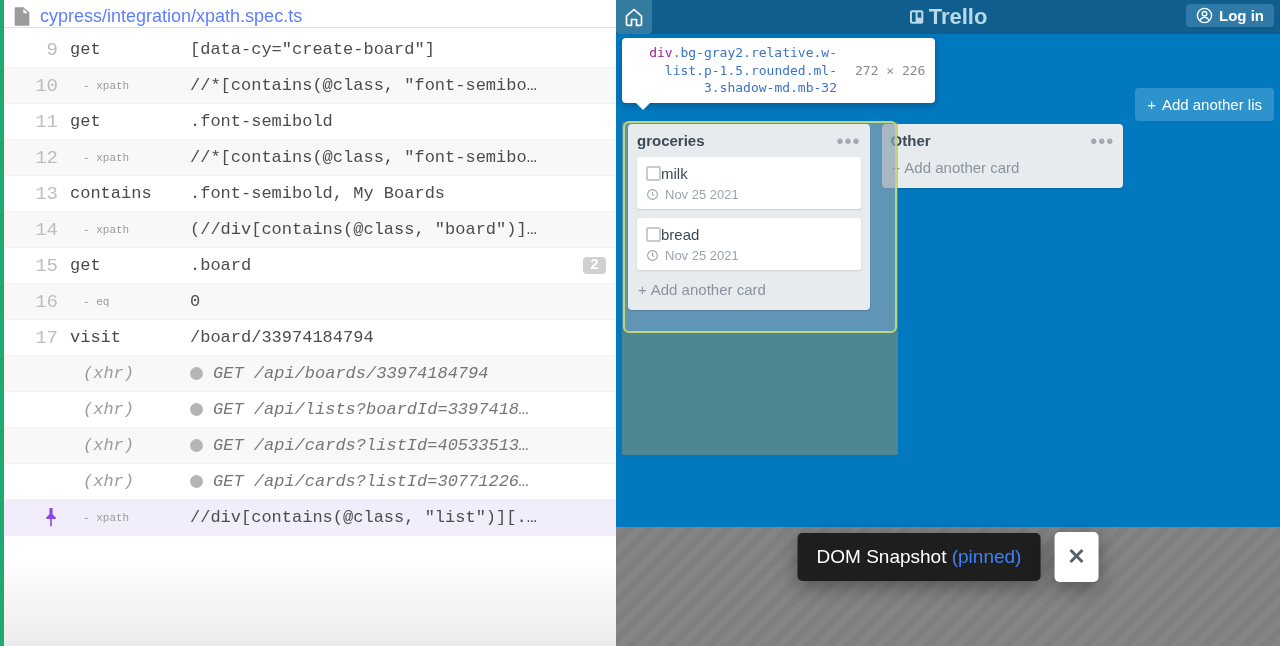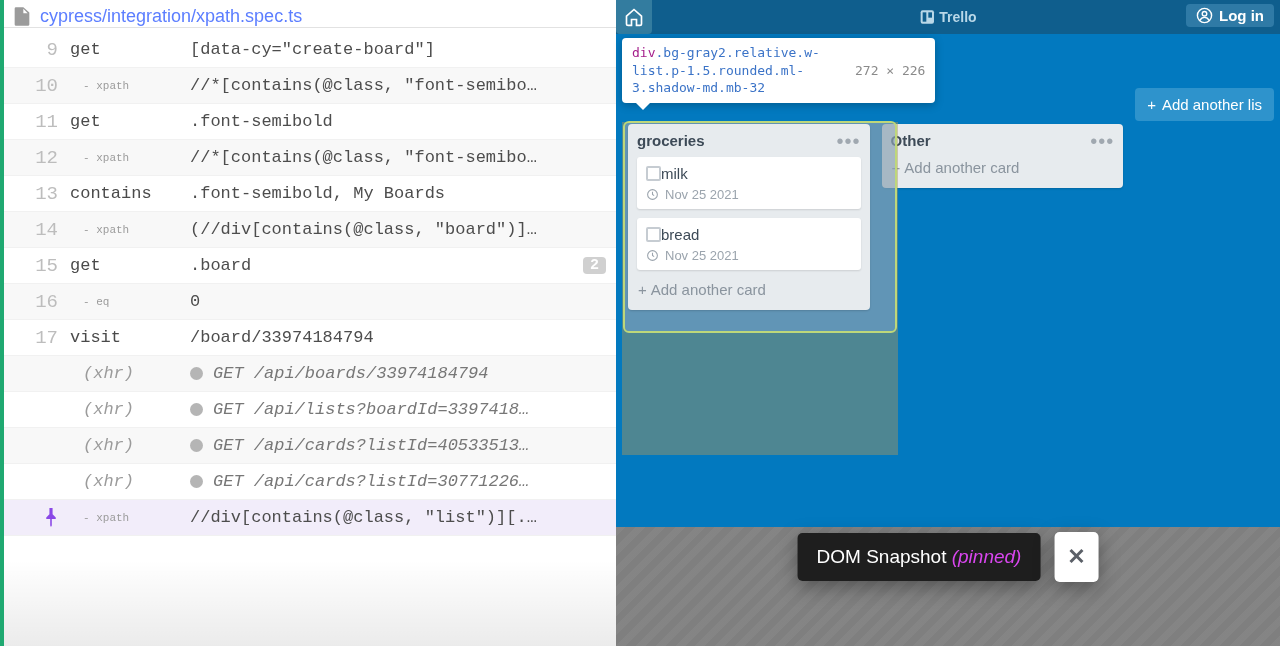--- a/index.html
+++ b/index.html
@@ -26,27 +26,27 @@
 .log-row.pinned { background: #f2edfa; border-left: 4px solid #9f60ff; }
 .pin-col { width: 66px; display:flex; justify-content:flex-end; padding-right:12px; flex-shrink:0; }
 .pin-icon { fill: #8a48e6; width: 14px; height: 19px; }
 .bottom-shadow-left { position:absolute; bottom:0; left:0; right:0; height:86px; background: linear-gradient(to top, rgba(0,0,0,0.08), transparent); pointer-events:none; }
 
 .right-panel { flex: 1; position: relative; background: #0279bf; height: 100%; }
 
 .r-header { height: 34px; background: #0f5e8d; display:flex; align-items:center; position:relative; }
 .home-btn { width: 36px; height: 34px; background: #337c9f; display:flex; align-items:center; justify-content:center; border-radius:0 0 4px 4px; margin-left:0; }
 .home-icon { width:20px; height:20px; stroke:#fff; fill:none; stroke-width:2; }
-.trello-logo { position:absolute; left:50%; transform:translateX(-50%); color:#b9d8e8; font-size:14px; font-weight:700; display:flex; align-items:center; gap:4px; }
+.trello-logo { position:absolute; left:50%; transform:translateX(-50%); color:#b9d8e8; font-size:22px; font-weight:700; display:flex; align-items:center; gap:4px; }
 .trello-boardicon { width:16px; height:16px; fill:#b9d8e8; }
 .login-btn { position:absolute; right:6px; top:4px; display:flex; align-items:center; gap:6px; color:#fff; background:#2f7aa6; border-radius:4px; padding:3px 10px; font-size:15px; font-weight:600; }
 .login-icon { width:17px; height:17px; stroke:#fff; fill:none; stroke-width:2; }
 
 .inspect-tooltip { position:absolute; top:38px; left:6px; background:#fff; border-radius:4px; padding:6px 10px; box-shadow: 0 2px 8px rgba(0,0,0,0.25); display:flex; align-items:center; gap:18px; font-family: "SFMono-Regular", Consolas, monospace; font-size:13px; z-index:12; }
-.inspect-selector { max-width: 205px; line-height:1.35; }
+.inspect-selector { max-width: 205px; line-height:1.35;text-align:right; }
 .inspect-selector .tag { color:#a41d8a; }
 .inspect-selector .cls { color:#3b73c7; }
 .inspect-dim { color:#8a8a8a; font-size:13px; }
 .tooltip-arrow { position:absolute; left:14px; bottom:-7px; width:0; height:0; border-left:7px solid transparent; border-right:7px solid transparent; border-top:7px solid #fff; }
 
 .board-area { position:absolute; top:34px; left:0; right:0; bottom:0; background:#0279bf; }
 .lists-row { display:flex; gap:12px; padding:54px 6px 6px 6px; align-items:flex-start; }
 
 .list-card { background:#e7ebee; border-radius:4px; width:260px; padding:8px 9px 10px 9px; box-shadow:0 1px 2px rgba(0,0,0,0.15); position:relative;margin-top:36px; }
 .list-header { display:flex; align-items:center; justify-content:space-between; margin-bottom:8px; }
@@ -66,21 +66,21 @@
 .add-list-btn { background:#2e93cc; color:#fff; border-radius:4px; padding:8px 12px; font-size:15px; display:flex; align-items:center; gap:6px; margin-left:auto; white-space:nowrap; }
 
 .highlight-overlay { position:absolute; top:89px; left:9px; width:270px; height:208px; background: rgba(122,168,226,0.45); outline:2px solid #bed77a; border-radius:4px; z-index:4; pointer-events:none; }
 .highlight-margin { position:absolute; top:88px; left:6px; width:276px; height:333px; background: rgba(171,150,91,0.45); z-index:3; pointer-events:none; }
 
 .bottom-zone { position:absolute; bottom:0; left:0; right:0; height:119px; background:#7f7f7f; }
 .bottom-zone::before { content:""; position:absolute; inset:0; background: repeating-linear-gradient(135deg, #8b8b8b 0 7px, #7f7f7f 7px 14px); opacity:0.45; }
 
 .snapshot-bar { position:absolute; left:50%; bottom:64px; transform:translateX(-50%); display:flex; gap:14px; align-items:center; z-index:8; }
 .snapshot-label { background:#1e1e1e; color:#fff; border-radius:5px; padding:13px 19px; font-size:19px; font-weight:500; box-shadow: 0 6px 20px rgba(0,0,0,0.35); }
-.snapshot-label .pinned-t { color:#d946ef;font-style:italic; }
+.snapshot-label .pinned-t { color:#3b82f6; }
 .snapshot-close { width:44px; height:50px; background:#fff; border-radius:5px; display:flex; align-items:center; justify-content:center; box-shadow:0 6px 20px rgba(0,0,0,0.35); }
 .close-x { font-size:22px; color:#5b6068; font-weight:700; }
 </style>
 </head>
 <body>
 
 <div class="root">
 
   <div class="left-panel">
     <div class="left-green-bar"></div>

